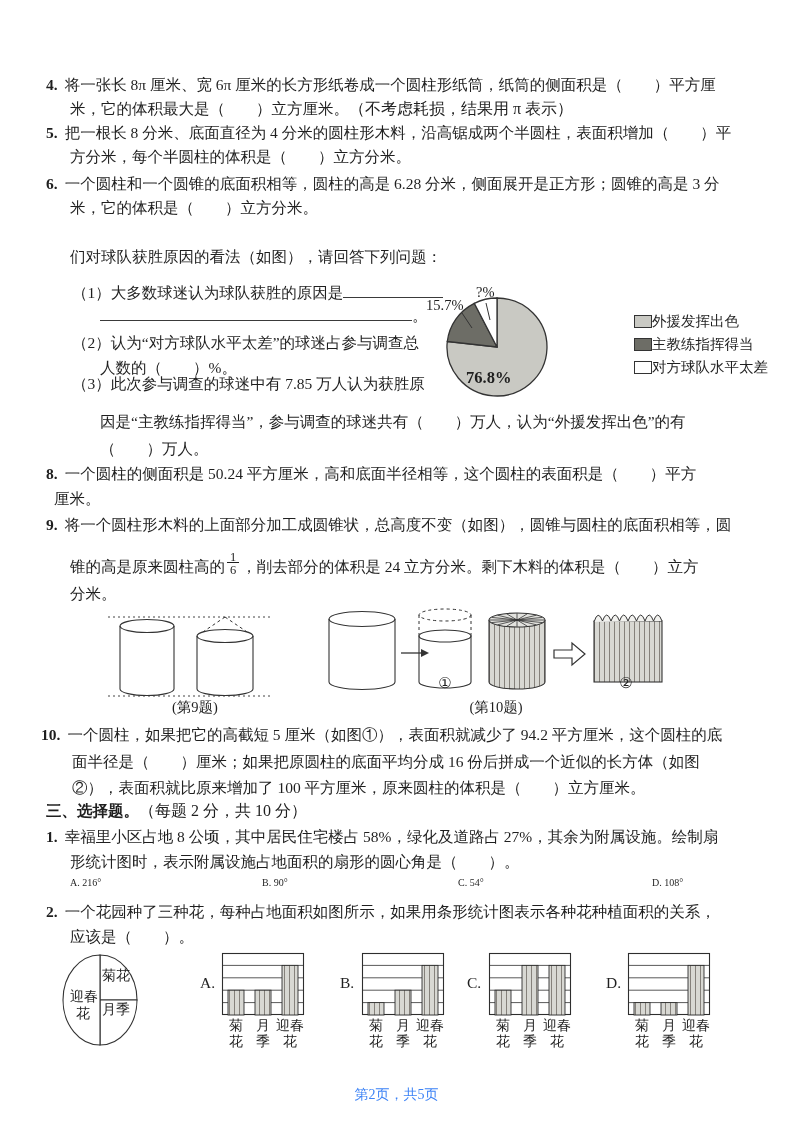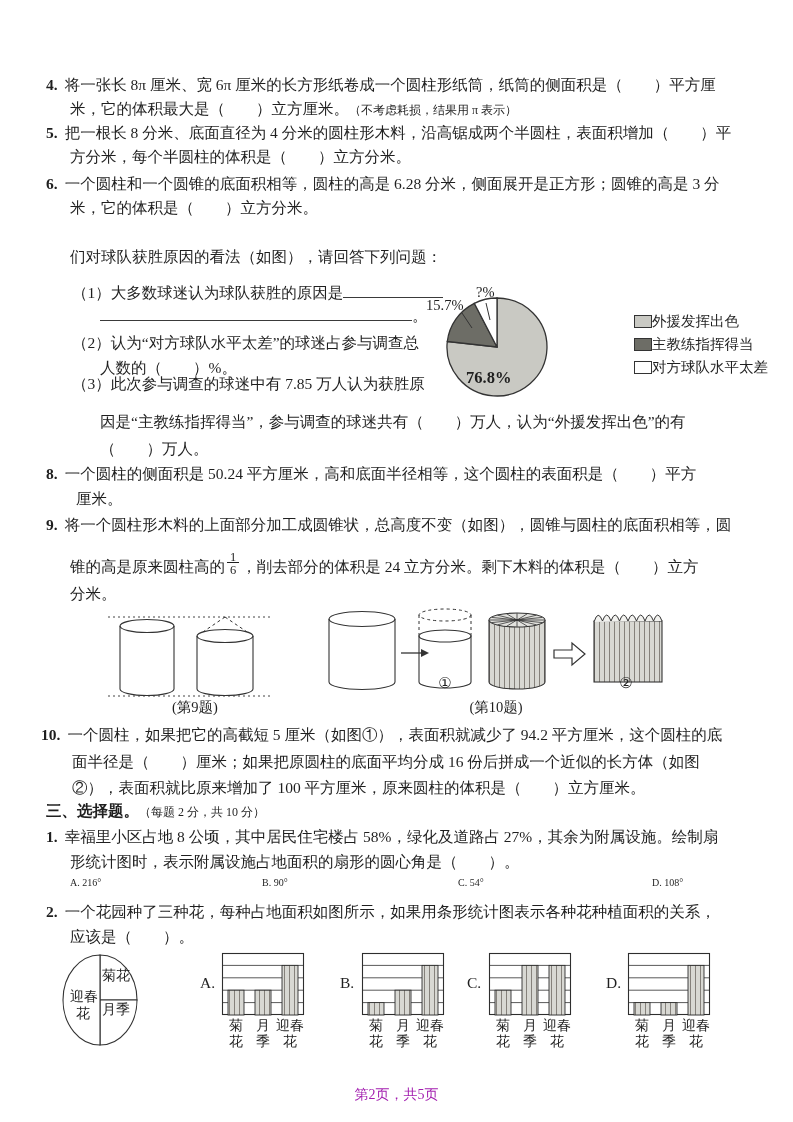--- a/index.html
+++ b/index.html
@@ -1,39 +1,39 @@
 <!DOCTYPE html>
 <html><head>
 <meta charset="utf-8">
 <style>
   *{margin:0;padding:0;box-sizing:border-box}
   html,body{background:#ffffff}
   #page{position:relative;width:793px;height:1122px;background:#fff;overflow:hidden;
         font-family:"Liberation Serif","DejaVu Serif",serif;color:#1f1f1f}
   .tl{position:absolute;white-space:nowrap;font-size:15.5px;line-height:20px}
   .qnum{font-weight:bold;margin-right:7px}
-  .note{font-size:12px}
+  .note{font-size:16px}
   .uline{display:inline-block;border-bottom:1.2px solid #3a3a3a;height:13px;vertical-align:baseline}
   .cap{position:absolute;font-size:14.5px;text-align:center;white-space:nowrap}
   .figlab{position:absolute;font-size:15px;text-align:center;white-space:nowrap}
   .frac{display:inline-block;vertical-align:middle;text-align:center;font-size:12.5px;line-height:1.1;margin:0 2px}
   .frac .den{border-top:1px solid #1f1f1f;padding:0 3px}
   .fracline{position:absolute;white-space:nowrap;font-size:15.5px;display:flex;align-items:flex-end;height:36px}
   .legend-row{position:absolute;display:flex;align-items:center;font-size:14.5px;white-space:nowrap}
   .swatch{width:18px;height:13px;border:1.2px solid #333;display:inline-block;flex:none}
   .optrow-item{position:absolute;font-size:10px;white-space:nowrap}
   .barchart{position:absolute;width:82px;height:100px}
   .optletter{position:absolute;left:-22px;top:24px;font-size:15.5px}
   .catlab{position:absolute;font-size:14px;transform:translateX(-50%);white-space:nowrap;line-height:15px}
   .flower-label{position:absolute;font-size:14px;white-space:nowrap}
   .pie-label{font-size:14.5px;fill:#1f1f1f}
   .pie-label-big{font-size:16.5px;font-weight:600;fill:#1f1f1f}
   svg{position:absolute;overflow:visible}
   svg text{font-family:"Liberation Serif","DejaVu Serif",serif}
-  .footer{position:absolute;left:0;top:1086px;width:793px;text-align:center;font-size:14px;color:#a21caf}
+  .footer{position:absolute;left:0;top:1086px;width:793px;text-align:center;font-size:14px;color:#3b82f6}
 </style>
 </head>
 <body>
 
 <div id="page">
 
   <svg width="0" height="0">
     <defs>
       <pattern id="vhatch" patternUnits="userSpaceOnUse" width="5" height="6">
         <rect width="5" height="6" fill="#d8d8d3"></rect>
@@ -83,21 +83,21 @@
   <div class="legend-row" style="left:634px;top:335px">
     <span class="swatch" style="background:#6d6d66"></span>
     <span>主教练指挥得当</span>
   </div>
   <div class="legend-row" style="left:634px;top:358px">
     <span class="swatch" style="background:#ffffff"></span>
     <span>对方球队水平太差</span>
   </div>
 
   <div class="tl" style="left:46px;top:464px"><b class="qnum">8.</b><span>一个圆柱的侧面积是 50.24 平方厘米，高和底面半径相等，这个圆柱的表面积是（　　）平方</span></div>
-  <div class="tl" style="left:76px;top:489px"><span>厘米。</span></div>
+  <div class="tl" style="left:54px;top:489px"><span>厘米。</span></div>
 
   <div class="tl" style="left:46px;top:515px"><b class="qnum">9.</b><span>将一个圆柱形木料的上面部分加工成圆锥状，总高度不变（如图），圆锥与圆柱的底面积相等，圆</span></div>
   <div class="fracline" style="left:70px;top:542px">
     <span>锥的高是原来圆柱高的</span>
     <span class="frac"><span class="num">1</span><br><span class="den">6</span></span>
     <span>，削去部分的体积是 24 立方分米。剩下木料的体积是（　　）立方</span>
   </div>
   <div class="tl" style="left:70px;top:584px"><span>分米。</span></div>
 
   <svg style="left:105px;top:610px" width="170" height="90">

